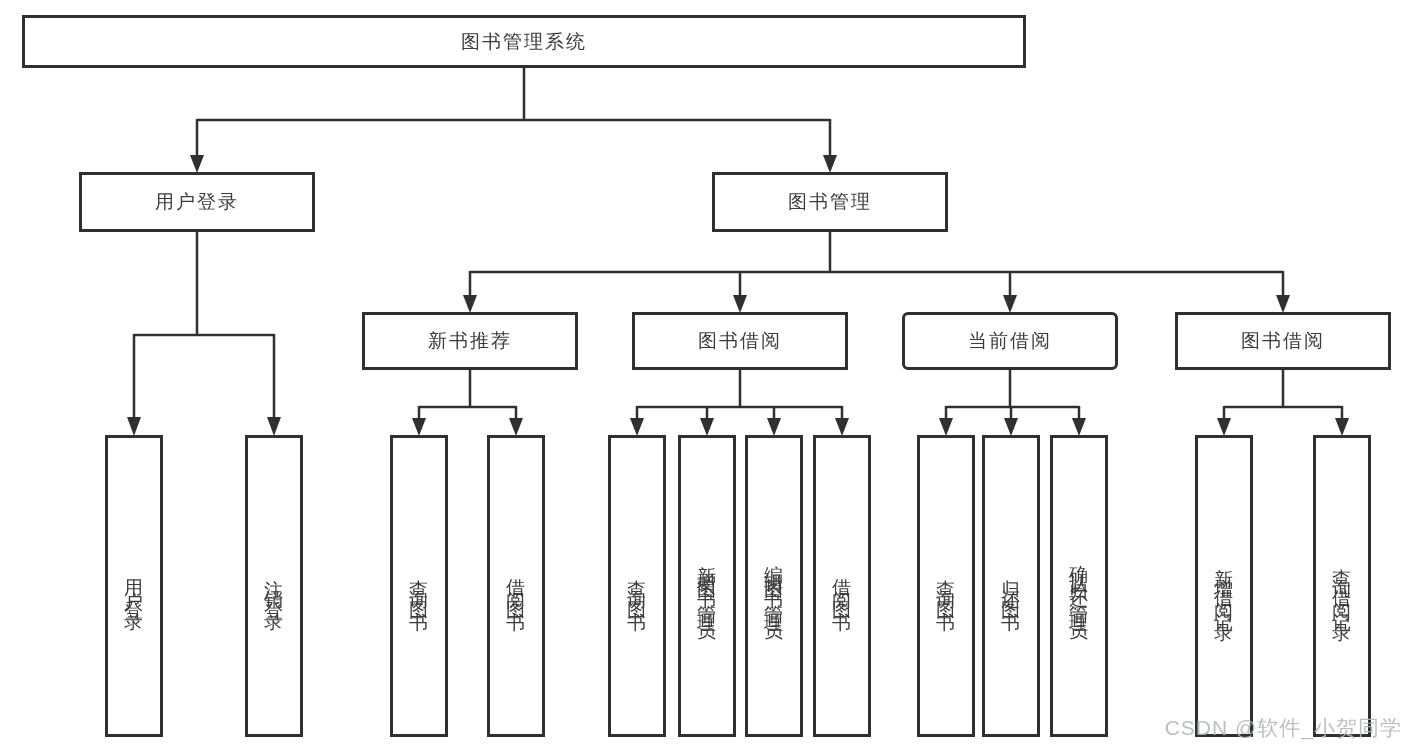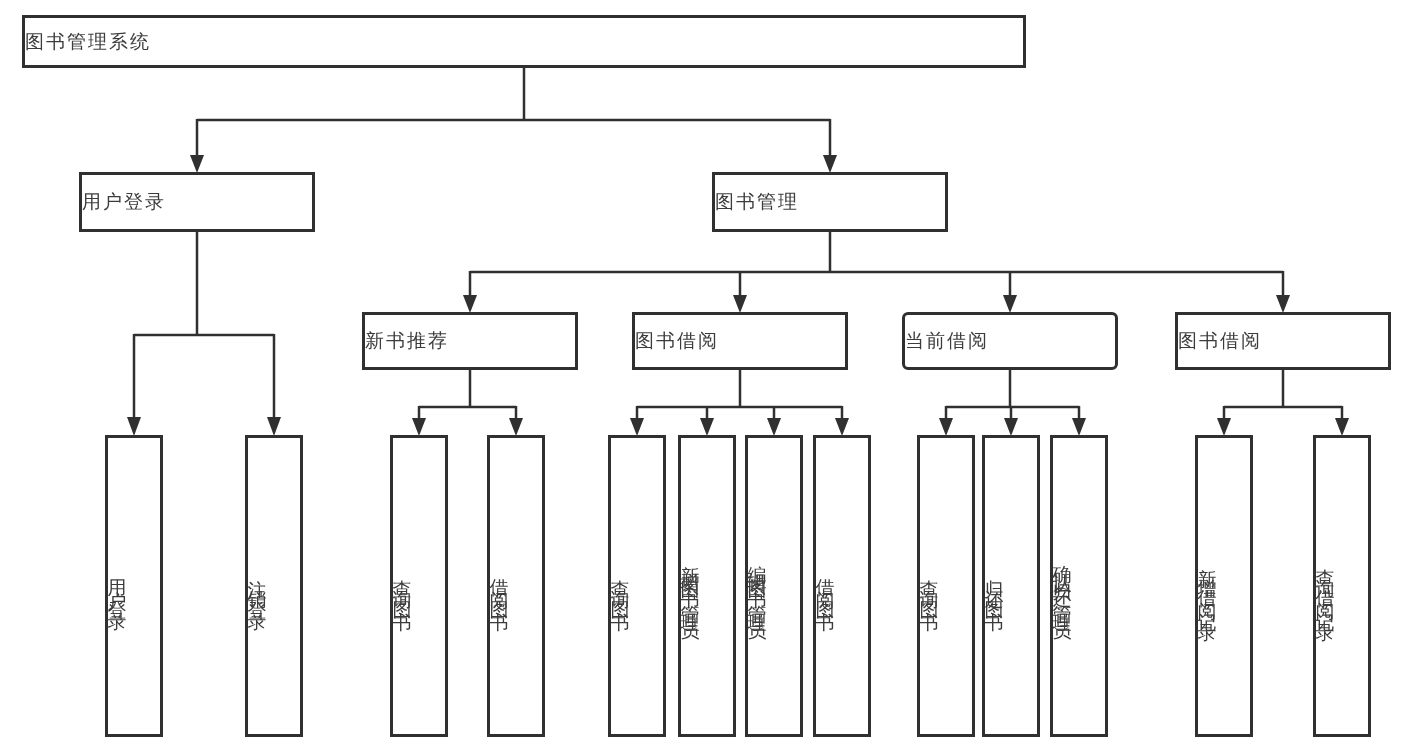--- a/index.html
+++ b/index.html
@@ -21,20 +21,21 @@
     width: 1405px; height: 747px;
     z-index: 1;
   }
   .node {
     position: absolute;
     box-sizing: border-box;
     background: #ffffff;
     border: 3px solid #303030;
     display: flex;
     align-items: center;
+    justify-content: center;
     color: #3c3c3c;
     z-index: 2;
   }
   .node .h-label {
     font-size: 19px;
     letter-spacing: 2px;
     white-space: nowrap;
   }
   .leaf .v-label {
     writing-mode: vertical-rl;
@@ -188,14 +189,15 @@
     <span class="v-label long">确认归还（管理员）</span>
   </div>
 
   <div class="node leaf" style="left:1195px;">
     <span class="v-label">新增借阅记录</span>
   </div>
   <div class="node leaf" style="left:1313px;">
     <span class="v-label">查询借阅记录</span>
   </div>
 
+  <div class="watermark">CSDN @软件_小贺同学</div>
 
 </div>
 
 </body></html>

